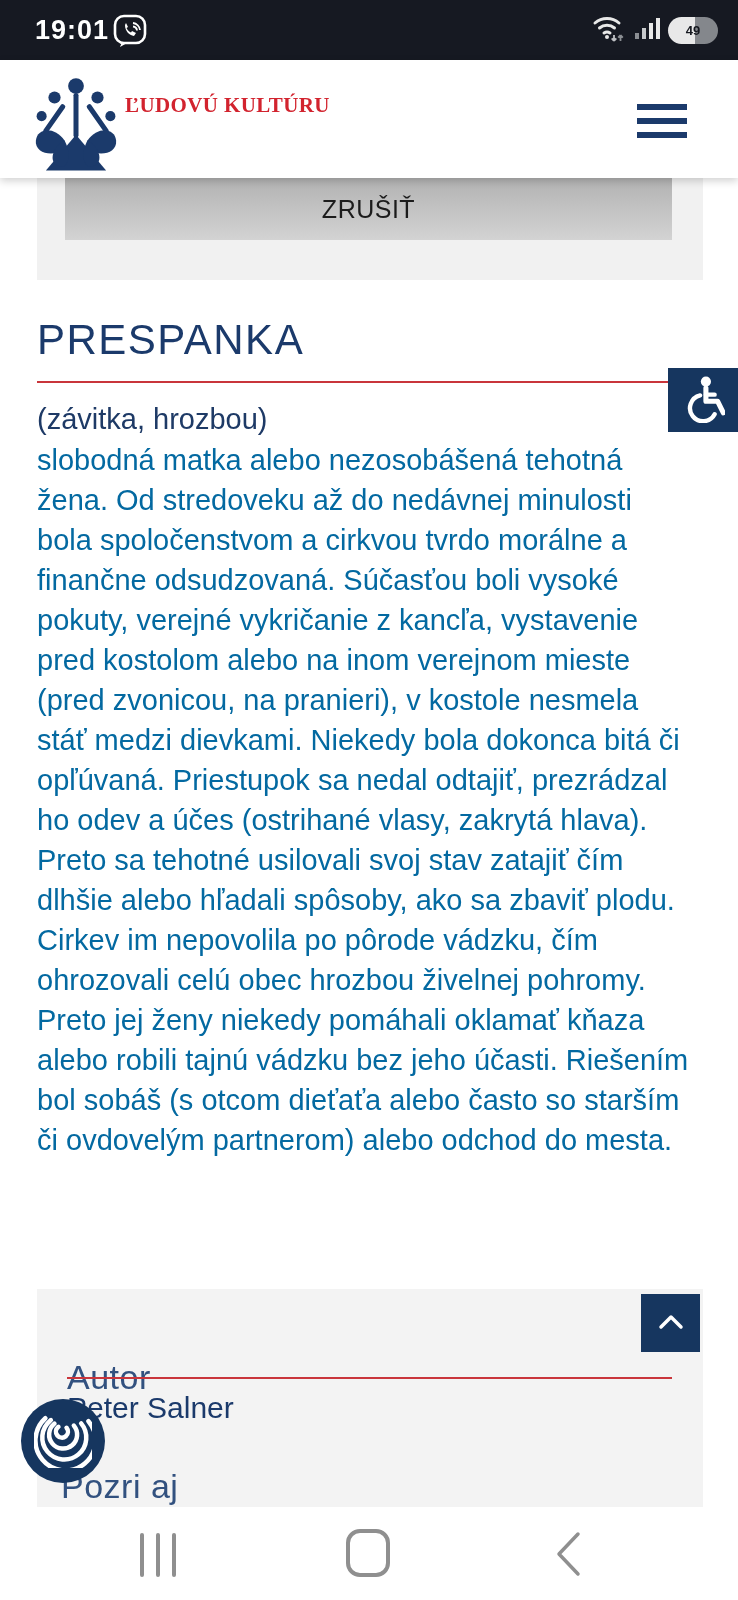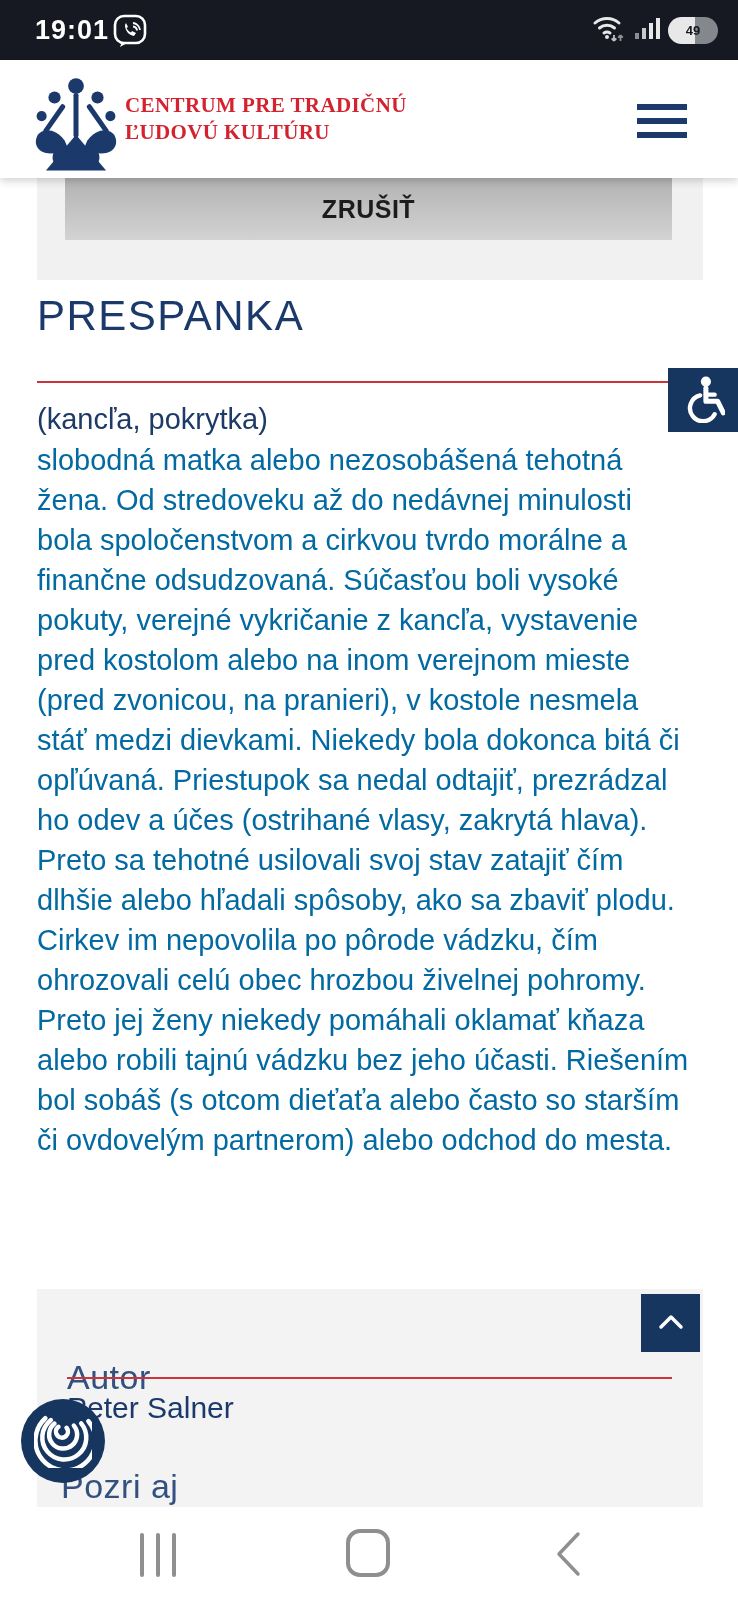--- a/index.html
+++ b/index.html
@@ -37,27 +37,27 @@
   .hamburger { position:absolute; right:51px; top:44px; width:50px; height:34px; cursor:pointer; }
   .hamburger span { display:block; width:50px; height:6px; background:#1b3a6b; margin-bottom:8px; }
   
   .cancel-wrap {
     position:absolute; left:37px; top:178px; width:666px; height:102px;
     background:#f1f1f1;
   }
   .cancel-btn {
     position:absolute; left:28px; top:0; width:607px; height:62px;
     background:linear-gradient(#b2b2b2,#d3d3d3);
-    border:none; color:#1c1c1c; font-size:25px; font-weight:700; letter-spacing:.5px;
+    border:none; color:#1c1c1c; font-size:25px; font-weight:400; letter-spacing:.5px;
     font-family:"Liberation Sans", sans-serif;
     padding-top:0; cursor:pointer;
   }
   
   .title {
-    position:absolute; left:37px; top:292px;
+    position:absolute; left:37px; top:316px;
     font-size:42px; font-weight:400; letter-spacing:1.5px; color:#1b3a6b;
   }
   .title-rule {
     position:absolute; left:37px; top:381px; width:666px; height:2px;
     background:#c9353b;
   }
   .a11y-btn {
     position:absolute; right:0; top:368px; width:70px; height:64px;
     background:#16365f; z-index:6; border:none; cursor:pointer;
     display:flex; align-items:center; justify-content:center;
@@ -155,21 +155,20 @@
         <circle cx="90" cy="44" r="8.5"></circle>
         <circle cx="12" cy="70" r="7"></circle>
         <circle cx="108" cy="70" r="7"></circle>
         <path d="M44 104 C30 84 6 86 4 104 C2 122 28 128 44 116 Z"></path>
         <path d="M44 104 C28 112 20 134 36 140 C50 145 54 122 44 104 Z"></path>
         <path d="M76 104 C90 84 114 86 116 104 C118 122 92 128 76 116 Z"></path>
         <path d="M76 104 C92 112 100 134 84 140 C70 145 66 122 76 104 Z"></path>
       </svg>
     </div>
     <div class="brand">
-      <div>CENTRUM PRE TRADIČNÚ</div>
       <div>ĽUDOVÚ KULTÚRU</div>
     </div>
     <div class="hamburger">
       <span></span>
         <span></span>
         <span></span>
     </div>
   </div>
 
   <div class="cancel-wrap">
@@ -183,21 +182,21 @@
     <span>
       <svg width="44" height="48" viewBox="0 0 60 66" fill="none">
         <circle cx="34" cy="9" r="7" fill="#ffffff"></circle>
         <path d="M34 18 v18 h16 l8 16" stroke="#ffffff" stroke-width="7" stroke-linecap="round" stroke-linejoin="round" fill="none"></path>
         <path d="M34 27 h12" stroke="#ffffff" stroke-width="6" stroke-linecap="round"></path>
         <path d="M26 28 a18 18 0 1 0 20 26" stroke="#ffffff" stroke-width="6" stroke-linecap="round" fill="none"></path>
       </svg>
     </span>
   </button>
 
-  <div class="synonyms">(kancľa, pokrytka)</div>
+  <div class="synonyms">(závitka, hrozbou)</div>
   <div class="bodytext">slobodná matka alebo nezosobášená tehotná žena. Od stredoveku až do nedávnej minulosti bola spoločenstvom a cirkvou tvrdo morálne a finančne odsudzovaná. Súčasťou boli vysoké pokuty, verejné vykričanie z kancľa, vystavenie pred kostolom alebo na inom verejnom mieste (pred zvonicou, na pranieri), v kostole nesmela stáť medzi dievkami. Niekedy bola dokonca bitá či opľúvaná. Priestupok sa nedal odtajiť, prezrádzal ho odev a účes (ostrihané vlasy, zakrytá hlava). Preto sa tehotné usilovali svoj stav zatajiť čím dlhšie alebo hľadali spôsoby, ako sa zbaviť plodu. Cirkev im nepovolila po pôrode vádzku, čím ohrozovali celú obec hrozbou živelnej pohromy. Preto jej ženy niekedy pomáhali oklamať kňaza alebo robili tajnú vádzku bez jeho účasti. Riešením bol sobáš (s otcom dieťaťa alebo často so starším či ovdovelým partnerom) alebo odchod do mesta.</div>
 
   <div class="meta-panel">
     <h2 class="meta-h autor-h">Autor</h2>
     <div class="meta-rule"></div>
     <div class="autor-val">Peter Salner</div>
     <h2 class="meta-h pozri-h">Pozri aj</h2>
   </div>
 
   <button class="top-btn">

